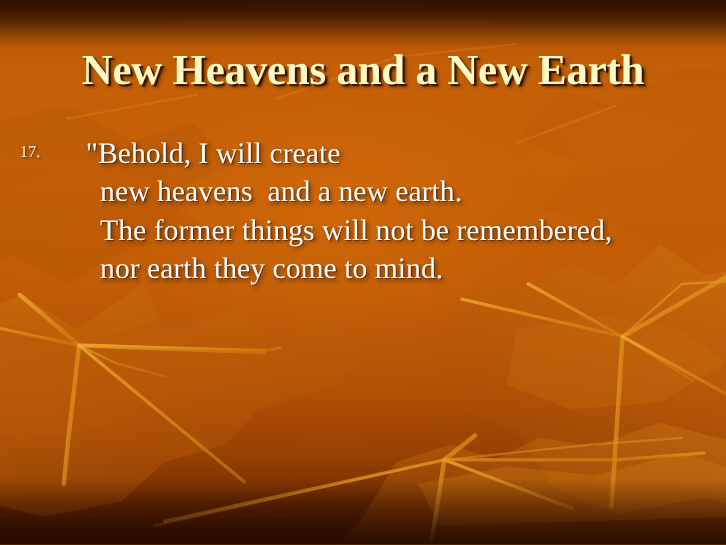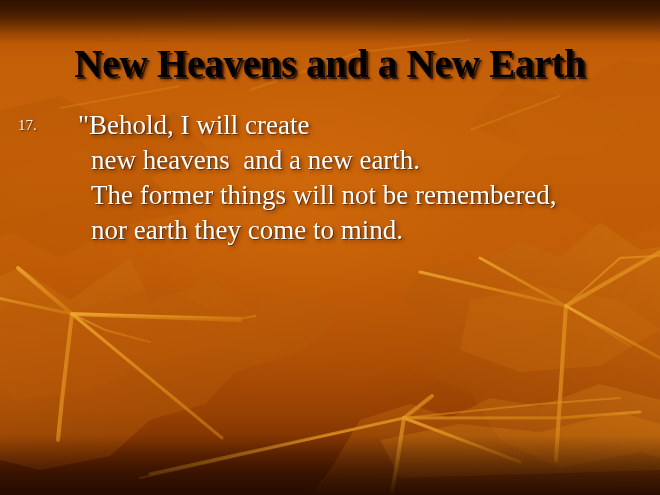--- a/index.html
+++ b/index.html
@@ -66,33 +66,33 @@
   
   #title {
     position: absolute;
     left: 0;
     top: 42px;
     width: 660px;
     text-align: center;
     font-size: 39px;
     font-weight: bold;
     line-height: 44px;
-    color: #000000;
+    color: #fef9c3;
     letter-spacing: -0.2px;
     text-shadow:
       2px 2px 0 rgba(40,14,0,0.80),
       3px 3px 3px rgba(20,6,0,0.55);
     white-space: nowrap;
   }
 
   
   #body-block {
     position: absolute;
     left: 0;
-    top: 108px;
+    top: 122px;
     width: 660px;
   }
   .verse-row {
     position: relative;
     display: block;
   }
   #verse-number {
     position: absolute;
     left: 18px;
     top: 9px;

